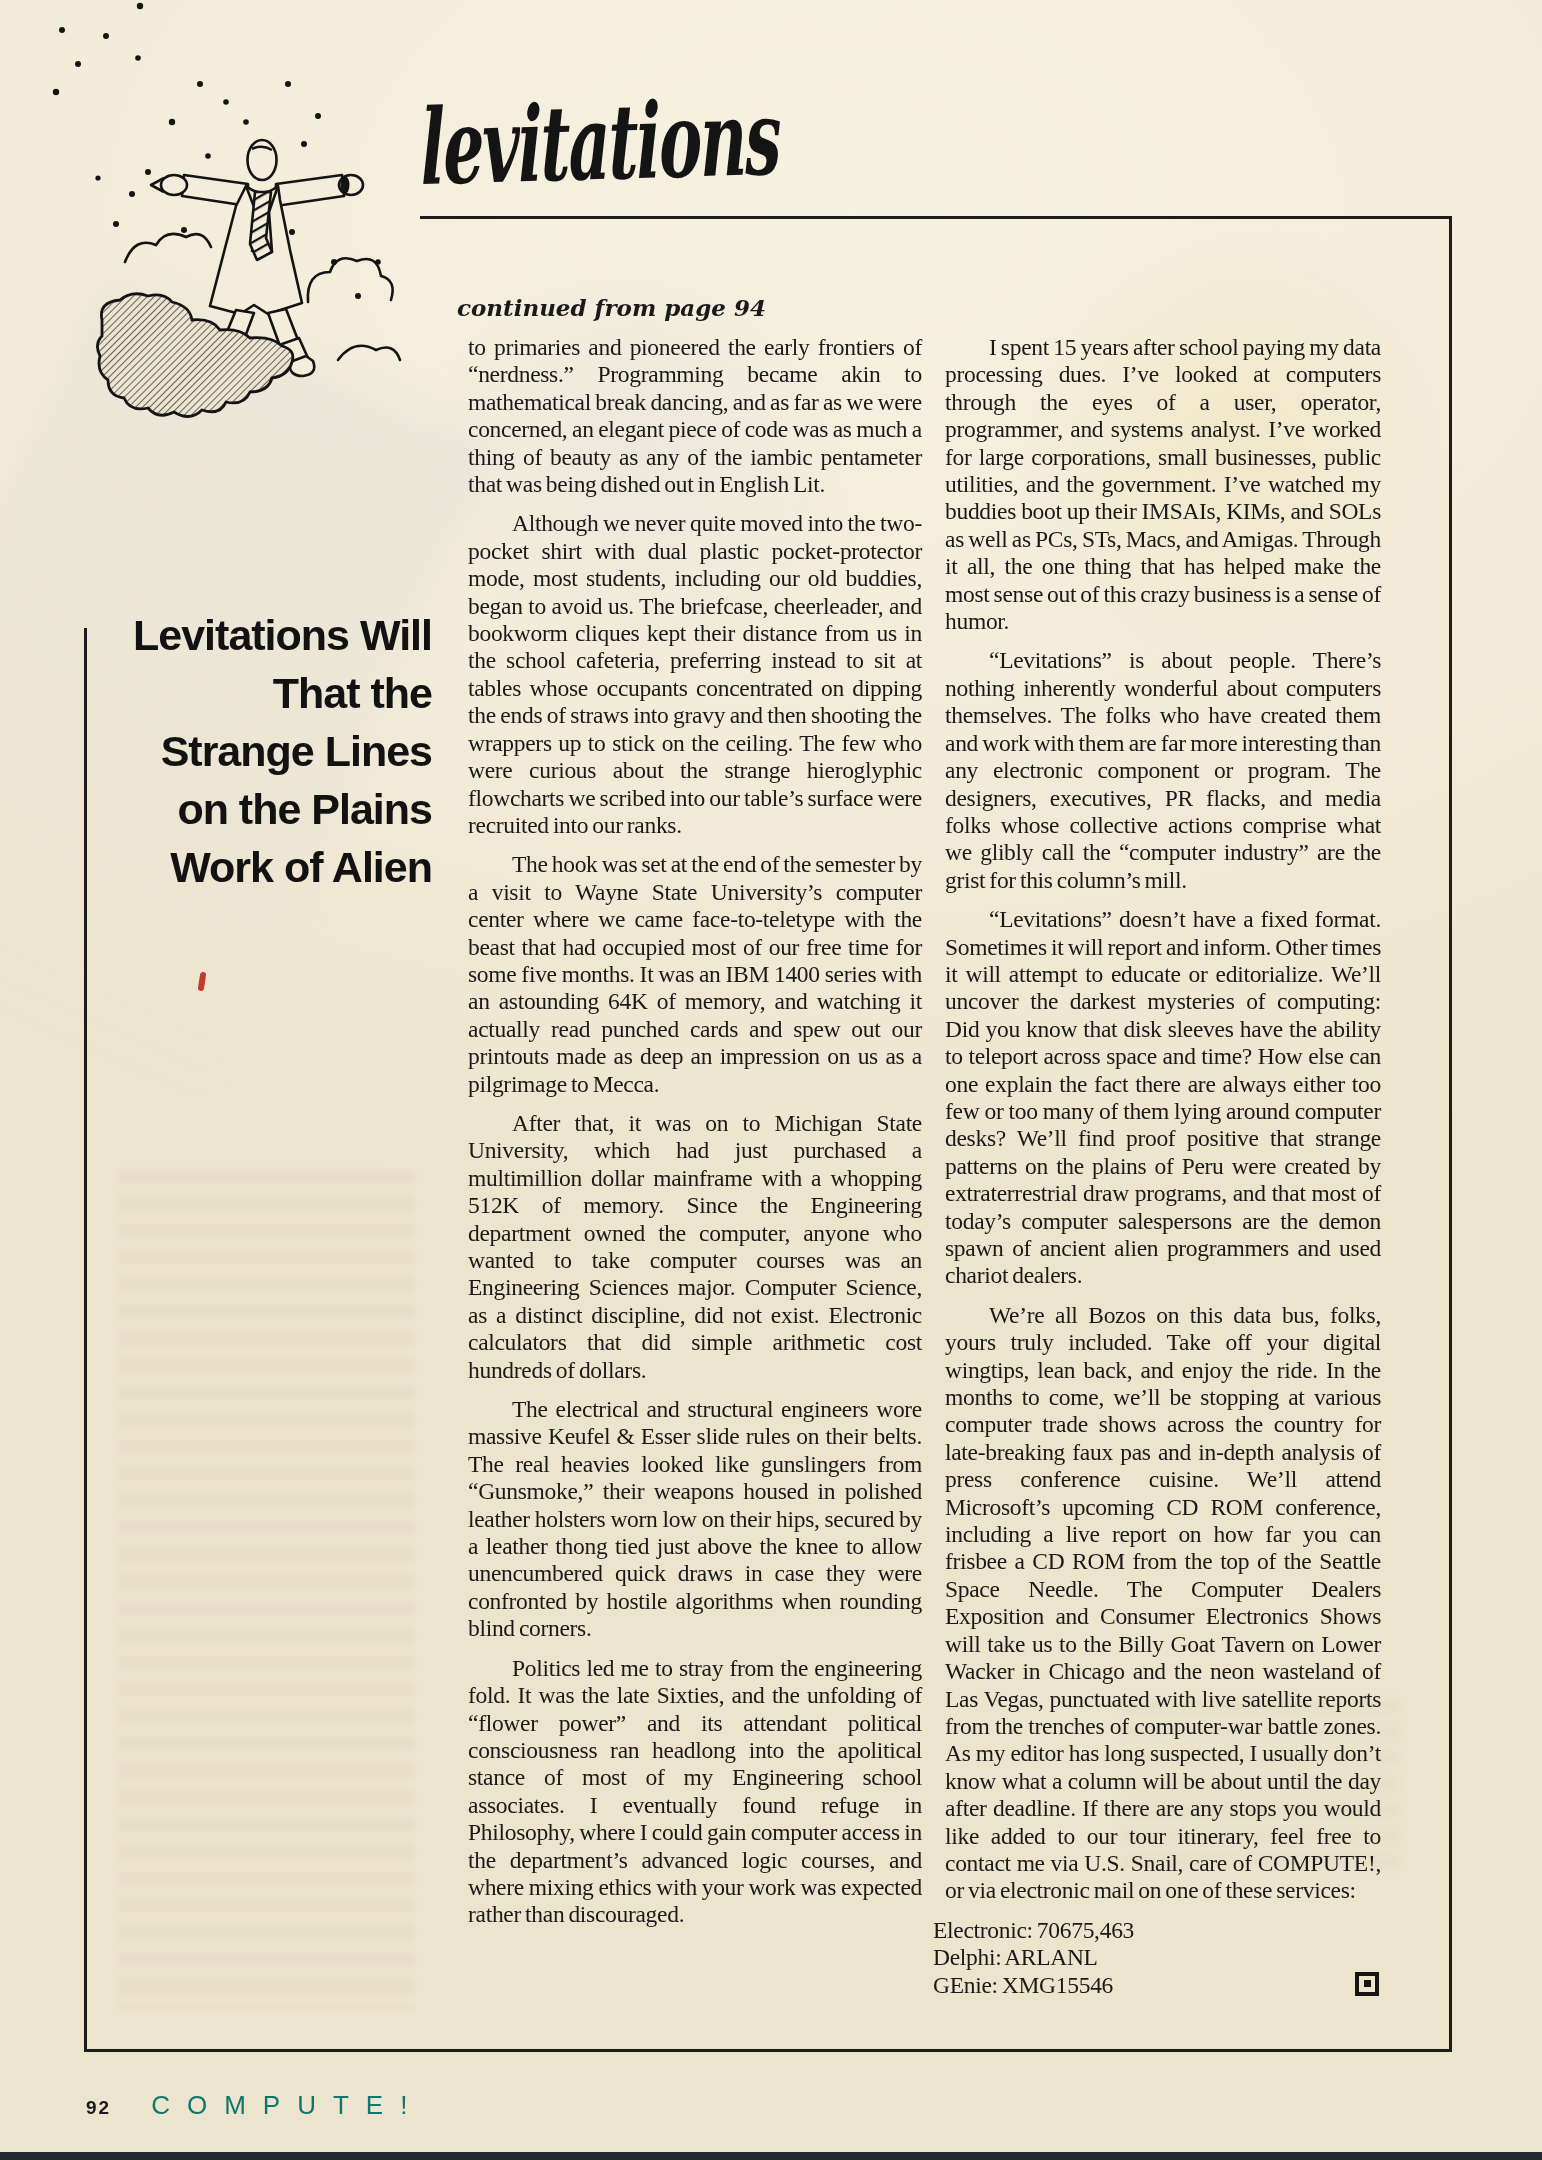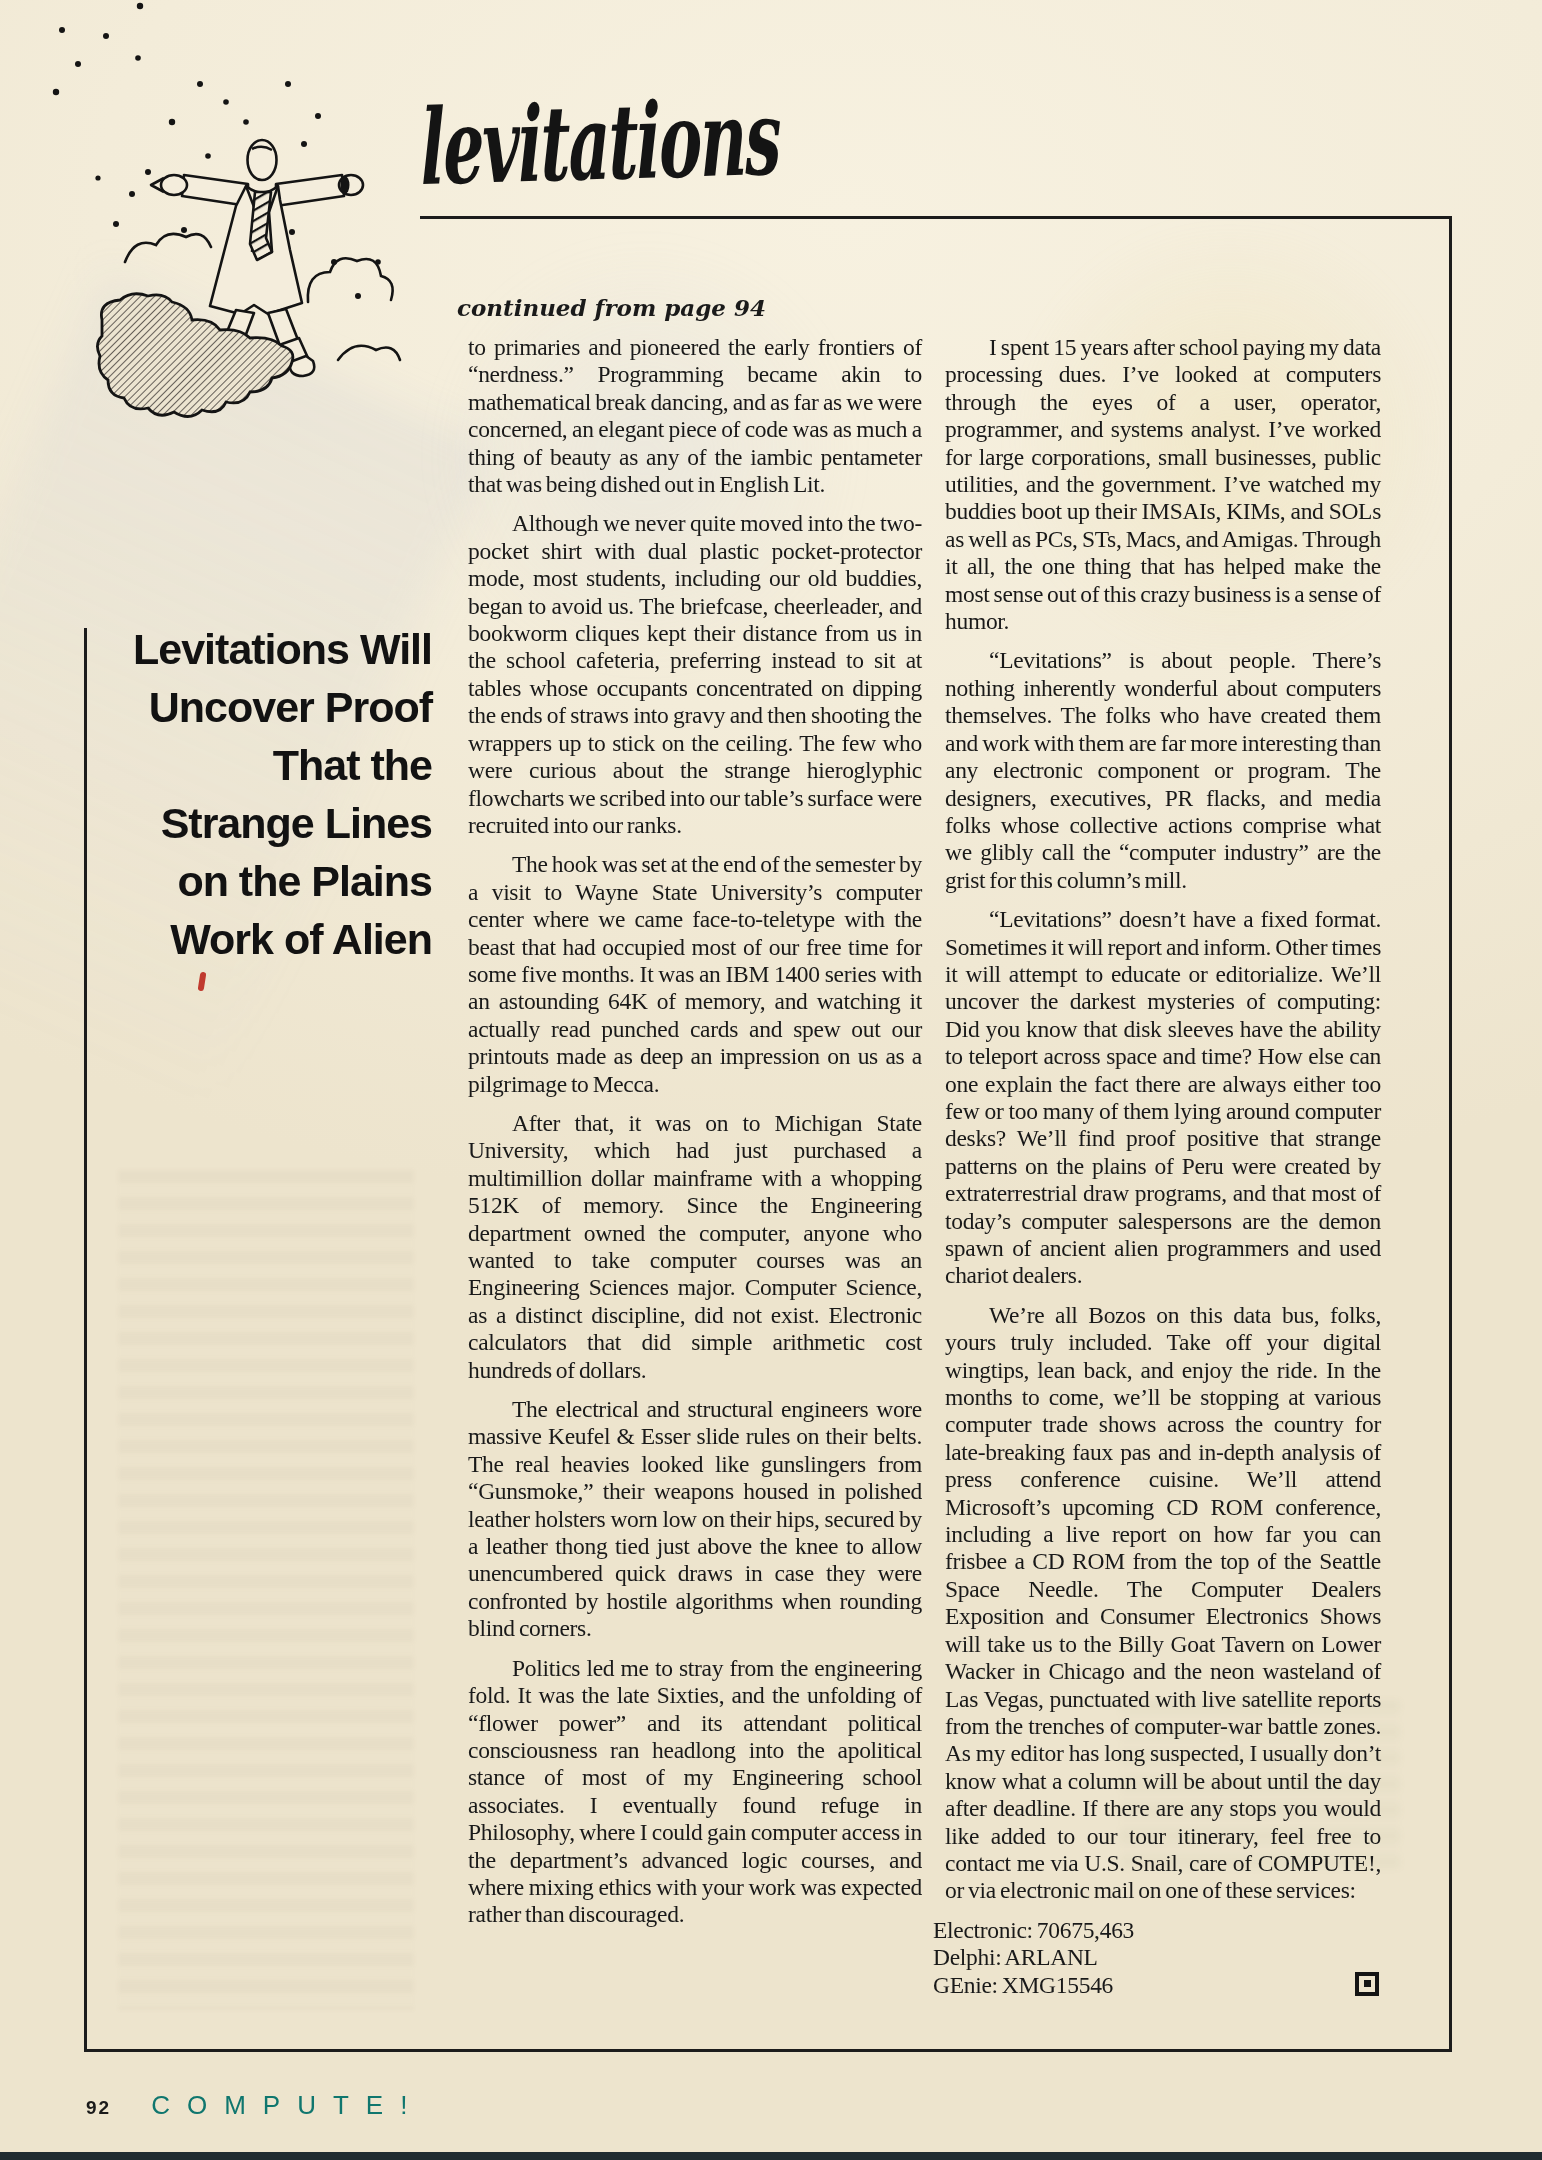--- a/index.html
+++ b/index.html
@@ -34,21 +34,21 @@
   #col1 .paragraphs p:first-child { text-indent:0; }
   .services-wrap { position:relative; margin-top:6px; text-align:left; }
   .service-line { line-height:27.4px; }
   .end-mark {
     position:absolute; right:14px; bottom:3px; width:16px; height:16px;
     border:4px solid #141414; background:transparent;
   }
   .end-dot { position:absolute; inset:0; margin:auto; width:7px; height:7px; background:#141414; }
 
   #pull-quote {
-    position:absolute; left:98px; top:620px; width:334px; text-align:right;
+    position:absolute; left:98px; top:606px; width:334px; text-align:right;
     font-family:"Liberation Sans", sans-serif; font-weight:bold;
     font-size:43px; line-height:58px; letter-spacing:-1px; color:#121212;
   }
   #red-mark {
     position:absolute; left:199px; top:972px; width:6px; height:19px;
     background:#c03a2e; border-radius:3px; transform:rotate(9deg);
   }
   #footer {
     position:absolute; left:86px; top:2090px; display:flex; align-items:baseline;
     font-family:"Liberation Sans", sans-serif;
@@ -168,21 +168,20 @@
              Q 256 350 252 362 Q 248 376 232 378 Q 228 392 210 392 Q 204 406 186 402
              Q 180 416 162 410 Q 150 422 134 412 Q 118 420 108 408 Q 90 412 84 398
              Q 68 396 68 380 Q 56 372 60 356 Q 54 344 62 336 Z" fill="url(#cloudHatch)" stroke="#141414" stroke-width="2.8"></path>
   </g>
 </svg>
 
 <div id="masthead">levitations</div>
 
 <div id="pull-quote">
     <div class="pq-line">Levitations Will</div>
-    <div class="pq-line">Uncover Proof</div>
     <div class="pq-line">That the</div>
     <div class="pq-line">Strange Lines</div>
     <div class="pq-line">on the Plains</div>
     <div class="pq-line">Work of Alien</div>
   </div>
 <div id="red-mark"></div>
 
 <div id="continued-note">continued from page 94</div>
 
 <div class="column" id="col1">

